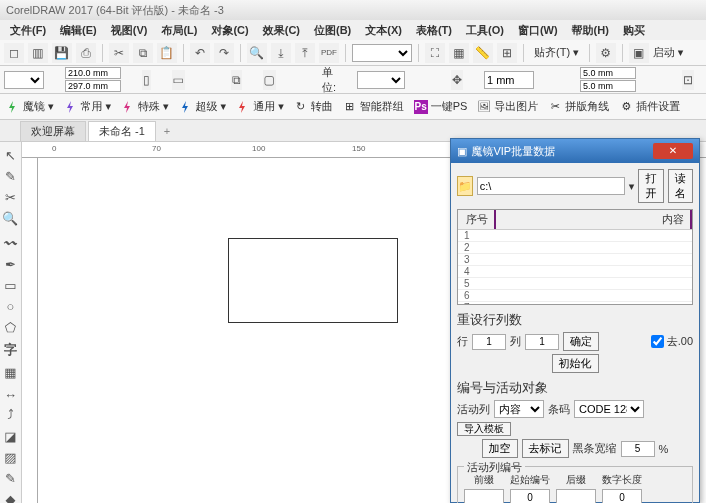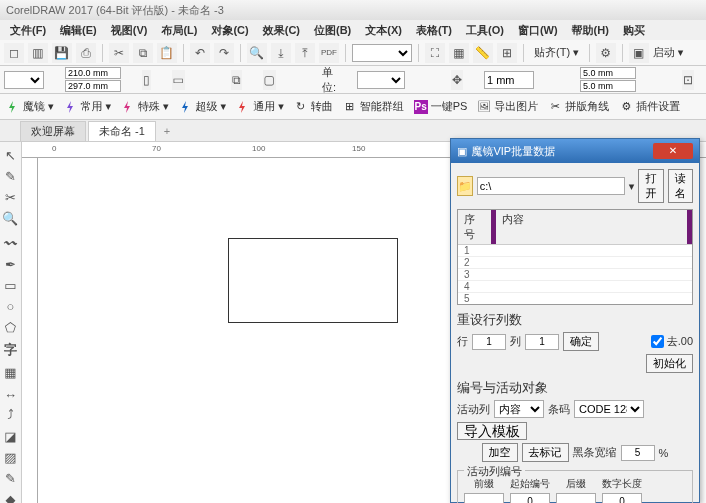--- a/index.html
+++ b/index.html
@@ -32,21 +32,21 @@
 
 .dialog { position: absolute; left: 450px; top: 138px; width: 250px; height: 365px; border: 1px solid #3a6ea5; background: #f0f0f0; box-shadow: 2px 2px 6px rgba(0,0,0,.3); }
 .dlg-title { background: linear-gradient(#5a9be0,#2e6db3); color: #fff; height: 24px; display: flex; align-items: center; padding: 0 6px; font-size: 11px; justify-content: space-between; }
 .dlg-close { background: #d04030; color: #fff; width: 40px; height: 16px; text-align: center; line-height: 16px; font-size: 10px; border-radius: 2px; }
 .dlg-body { padding: 6px; font-size: 11px; }
 .pathrow { display: flex; align-items: center; gap: 4px; margin-bottom: 6px; }
 .pathrow .fold { width: 20px; height: 20px; background: #ffe9a8; border: 1px solid #c9a84a; display: flex; align-items: center; justify-content: center; }
 .btn { border: 1px solid #888; background: #f5f5f5; padding: 1px 6px; font-size: 11px; }
 .table { border: 1px solid #999; background: #fff; height: 96px; overflow: hidden; }
 .thead { display: flex; background: #f0f0f0; border-bottom: 1px solid #ccc; }
-.thead div { padding: 2px 6px; border-right: 5px solid #701a75; font-size: 11px; }
+.thead div { padding: 2px 6px; border-right: 2px solid #701a75; font-size: 11px; text-align: right; }
 .trow { display: flex; border-bottom: 1px solid #eee; font-size: 10px; }
 .trow div:first-child { width: 38px; padding: 0 6px; color: #666; }
 .sect { margin-top: 6px; }
 .sect-title { font-size: 13px; margin-bottom: 3px; }
 .row { display: flex; align-items: center; gap: 4px; margin-bottom: 3px; flex-wrap: wrap; }
 .row label { font-size: 11px; }
 .ninput { width: 34px; height: 16px; border: 1px solid #aaa; font-size: 10px; text-align: center; }
 .sel { height: 18px; border: 1px solid #aaa; background: #fff; font-size: 11px; }
 .group { border: 1px solid #bbb; padding: 6px 6px 4px; position: relative; margin-top: 8px; }
 .group > .legend { position: absolute; top: -7px; left: 6px; background: #f0f0f0; padding: 0 3px; font-size: 11px; }
@@ -288,33 +288,33 @@
         <label>行</label>
         <input class="ninput" value="1" style="">
         <label>列</label>
         <input class="ninput" value="1" style="">
         <button class="btn">确定</button>
         <div class="chk" style="margin-left:auto">
             <input type="checkbox" checked="" style="">
             <span>去.00</span>
           </div>
       </div>
-      <div class="row" style="justify-content:flex-end">
+      <div class="row" style="justify-content:center">
         <button class="btn">初始化</button>
       </div>
     </div>
 
     <div class="sect">
       <div class="sect-title">编号与活动对象</div>
       <div class="row">
         <label>活动列</label>
         <select class="sel" style="width:50px"><option>内容</option></select>
         <label>条码</label>
         <select class="sel" style="width:70px"><option>CODE 128</option></select>
-        <button class="btn" style="font-size:14px;line-height:1">导入模板</button>
+        <button class="btn" style="font-size:10px;line-height:1">导入模板</button>
       </div>
       <div class="row" style="justify-content:center">
         <button class="btn">加空</button>
         <button class="btn">去标记</button>
         <label>黑条宽缩</label>
         <input class="ninput" value="5" style="">
         <span>%</span>
       </div>
     </div>
 

